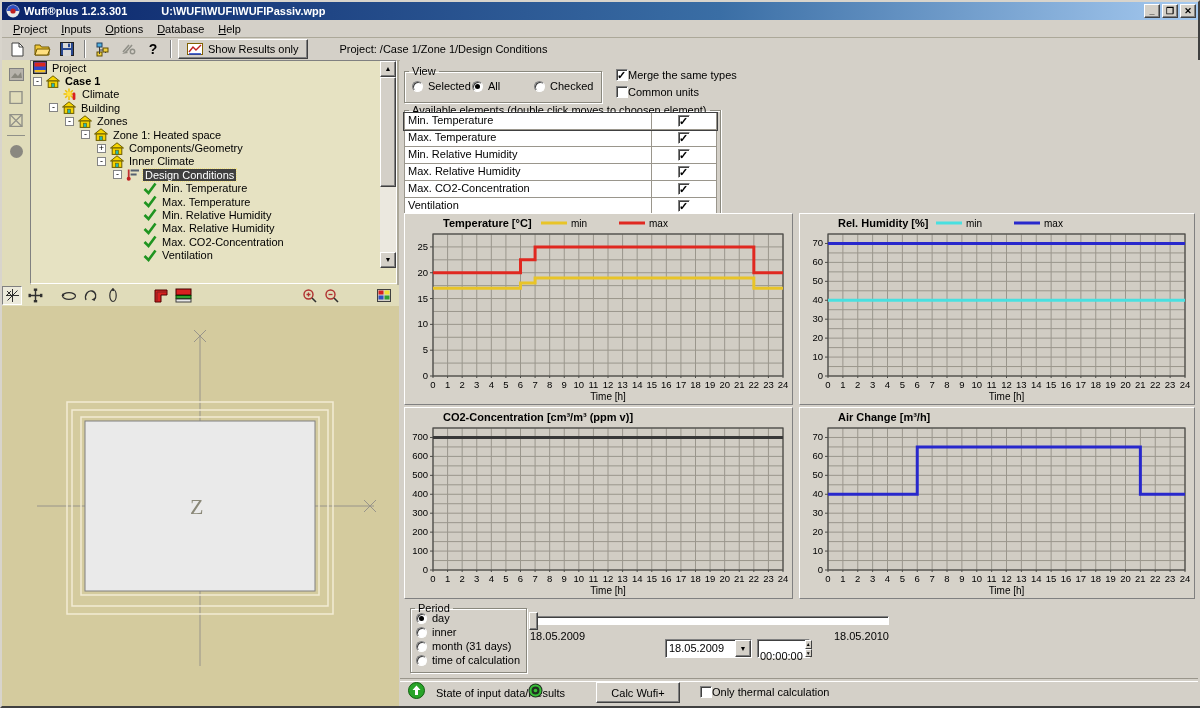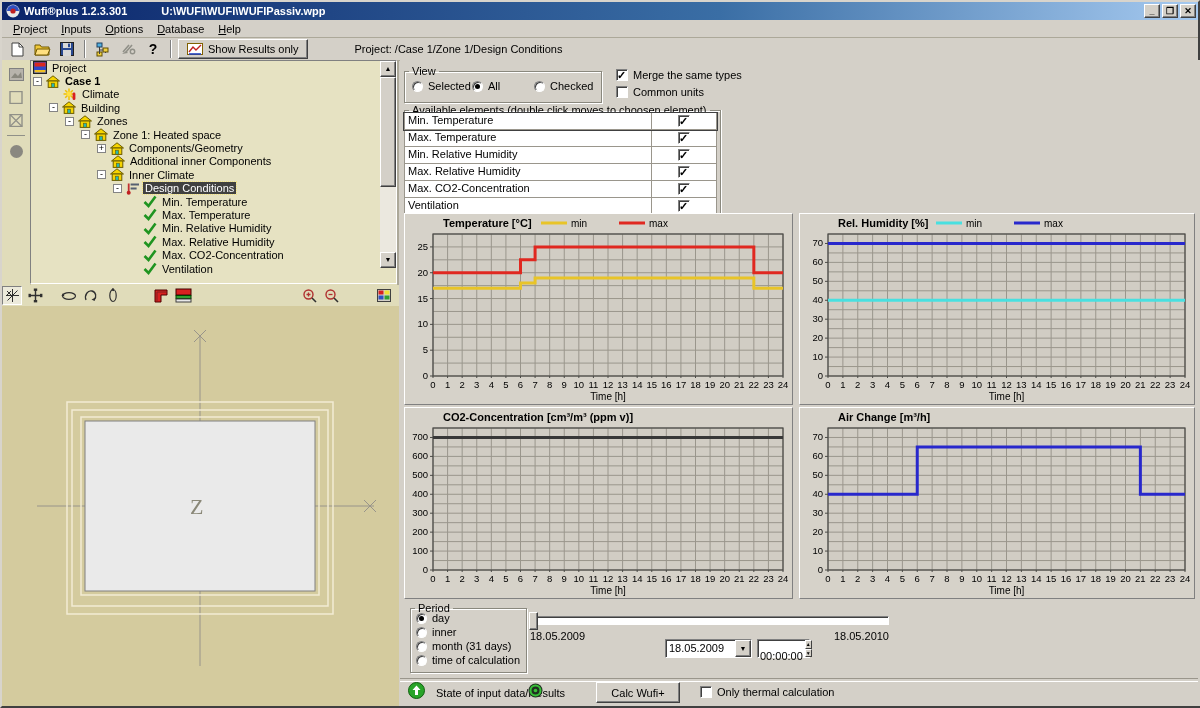--- a/index.html
+++ b/index.html
@@ -15,21 +15,21 @@
   .wbtn{width:16px;height:14px;background:#d4d0c8;border:1px solid;border-color:#fff #404040 #404040 #fff;
         box-shadow:inset -1px -1px 0 #808080;font-size:9px;line-height:11px;text-align:center;color:#000;font-weight:bold;padding:0;}
   
   .menubar{height:17px;display:flex;align-items:center;padding-left:4px;background:#d4d0c8;border-bottom:1px solid #aca899;}
   .menu-item{padding:1px 7px;}
   .toolbar{height:22px;display:flex;align-items:center;gap:3px;padding-left:4px;background:#d4d0c8;border-bottom:1px solid #aca899;}
   .tbtn{width:22px;height:20px;display:flex;align-items:center;justify-content:center;}
   .tsep{width:1px;height:18px;background:#808080;border-right:1px solid #fff;margin:0 3px;}
   .show-results{height:20px;display:flex;align-items:center;gap:5px;padding:0 8px;background:#d4d0c8;
         border:1px solid;border-color:#fff #404040 #404040 #fff;box-shadow:inset -1px -1px 0 #808080;font-size:11px;}
-  .proj-label{margin-left:44px;text-align:center;}
+  .proj-label{margin-left:29px;text-align:center;}
   
   .main{position:absolute;top:58px;left:0;right:0;bottom:0;}
   .left{position:absolute;left:0;top:0;width:397px;height:100%;background:#e0dcba;border-right:2px solid #aca899;box-sizing:border-box;}
   .strip{position:absolute;left:0;top:0;width:28px;height:225px;background:#e0dcba;border-right:1px solid #c8c4a0;}
   .strip .sic{margin:8px auto 6px auto;width:15px;}
   .tree{position:absolute;left:28px;top:0;width:367px;height:224px;background:#e6e2c2;
         border:1px solid;border-color:#808080 #fff #fff #808080;box-sizing:border-box;overflow:hidden;}
   .trow{height:13.4px;display:flex;align-items:center;white-space:nowrap;}
   .trow .lbl{padding:0 2px;}
   .trow .lbl.sel{background:#404040;color:#fff;outline:1px dotted #f0e080;}
@@ -50,21 +50,21 @@
   .right{position:absolute;left:398px;top:0;width:800px;height:100%;background:#d4d0c8;}
   fieldset.grp{position:absolute;margin:0;padding:0;border:1px solid #8a887e;box-shadow:1px 1px 0 #fff,inset 1px 1px 0 #fff;}
   fieldset.grp legend{font-size:11px;padding:0 3px;margin-left:4px;}
   .radio-row{display:flex;align-items:center;gap:5px;position:absolute;white-space:nowrap;}
   .rad{width:11px;height:11px;border-radius:50%;background:#fff;border:1px solid;border-color:#808080 #fff #fff #808080;
        box-shadow:inset 1px 1px 0 #404040;box-sizing:border-box;position:relative;flex:none;}
   .rad.checked::after{content:"";position:absolute;left:2px;top:2px;width:5px;height:5px;border-radius:50%;background:#000;}
   .cbx{width:12px;height:12px;background:#fff;border:1px solid;border-color:#808080 #fff #fff #808080;
        box-shadow:inset 1px 1px 0 #404040;box-sizing:border-box;position:relative;flex:none;font-size:11px;line-height:10px;text-align:center;font-weight:bold;}
   .cbx.checked::after{content:"✓";position:absolute;left:0px;top:0px;}
-  .cbrow{position:absolute;display:flex;align-items:center;gap:5px;white-space:nowrap;}
+  .cbrow{position:absolute;display:flex;align-items:center;white-space:nowrap;}
   .avail-table{position:absolute;left:4px;top:52px;width:313px;border-top:1px solid #808080;}
   .avrow{height:16px;display:flex;border:1px solid #9a968c;border-top:none;background:#fff;box-sizing:content-box;}
   .avrow.selrow{outline:1px solid #404040;}
   .avrow .alabel{flex:1;padding:1px 3px;border-right:1px solid #9a968c;}
   .avrow .acb{width:64px;display:flex;align-items:center;justify-content:center;}
   .chart-panel{position:absolute;background:#d6d2c9;border:1px solid;border-color:#fff #808080 #808080 #fff;box-sizing:border-box;}
   
   .slider-track{position:absolute;left:130px;top:556px;width:359px;height:9px;background:#fff;
         border:1px solid;border-color:#808080 #fff #fff #808080;box-shadow:inset 1px 1px 0 #404040;box-sizing:border-box;}
   .slider-thumb{position:absolute;left:129px;top:552px;width:9px;height:18px;background:#d4d0c8;
@@ -248,28 +248,20 @@
             <span class="lbl">Zone 1: Heated space</span>
           </div>
           <div class="trow" style="padding-left: 66px;">
             <span class="exp">+</span>
             <span class="ticon"><svg width="14" height="13" viewBox="0 0 14 13">
                 <path d="M0.5 6 L7 0.8 L13.5 6 Z" fill="#f6d400" stroke="#6b5c00"></path>
                 <rect x="2.2" y="6" width="9.6" height="6.4" fill="#f6d400" stroke="#6b5c00"></rect>
                 <rect x="5.4" y="8.2" width="3.2" height="4" fill="#2ab8b0" stroke="#6b5c00" stroke-width="0.6"></rect>
               </svg></span>
             <span class="lbl">Components/Geometry</span>
-          </div>
-          <div class="trow" style="padding-left: 80px;">
-            <span class="ticon"><svg width="14" height="13" viewBox="0 0 14 13">
-                <path d="M0.5 6 L7 0.8 L13.5 6 Z" fill="#f6d400" stroke="#6b5c00"></path>
-                <rect x="2.2" y="6" width="9.6" height="6.4" fill="#f6d400" stroke="#6b5c00"></rect>
-                <rect x="5.4" y="8.2" width="3.2" height="4" fill="#2ab8b0" stroke="#6b5c00" stroke-width="0.6"></rect>
-              </svg></span>
-            <span class="lbl">Additional inner Components</span>
           </div>
           <div class="trow" style="padding-left: 66px;">
             <span class="exp">-</span>
             <span class="ticon"><svg width="14" height="13" viewBox="0 0 14 13">
                 <path d="M0.5 6 L7 0.8 L13.5 6 Z" fill="#f6d400" stroke="#6b5c00"></path>
                 <rect x="2.2" y="6" width="9.6" height="6.4" fill="#f6d400" stroke="#6b5c00"></rect>
                 <rect x="5.4" y="8.2" width="3.2" height="4" fill="#2ab8b0" stroke="#6b5c00" stroke-width="0.6"></rect>
               </svg></span>
             <span class="lbl">Inner Climate</span>
           </div>

